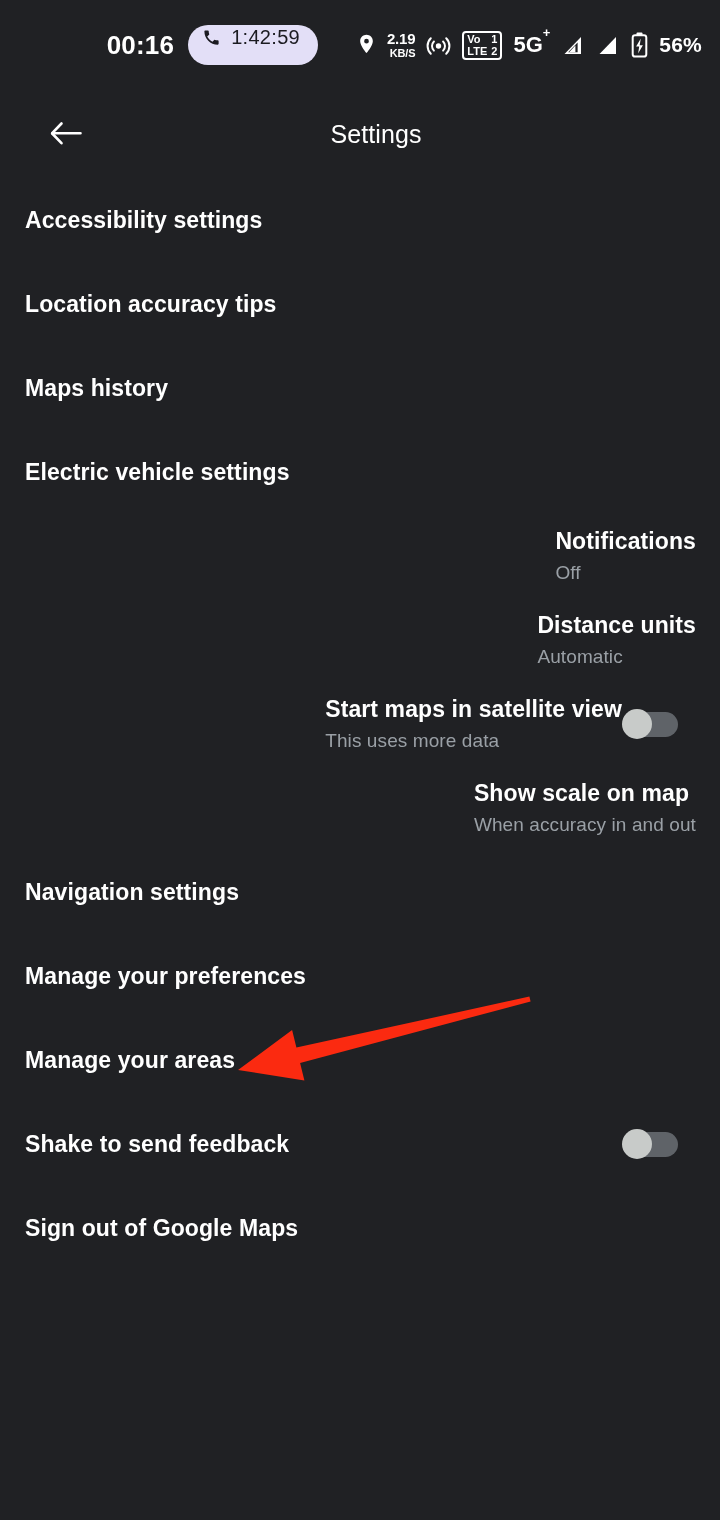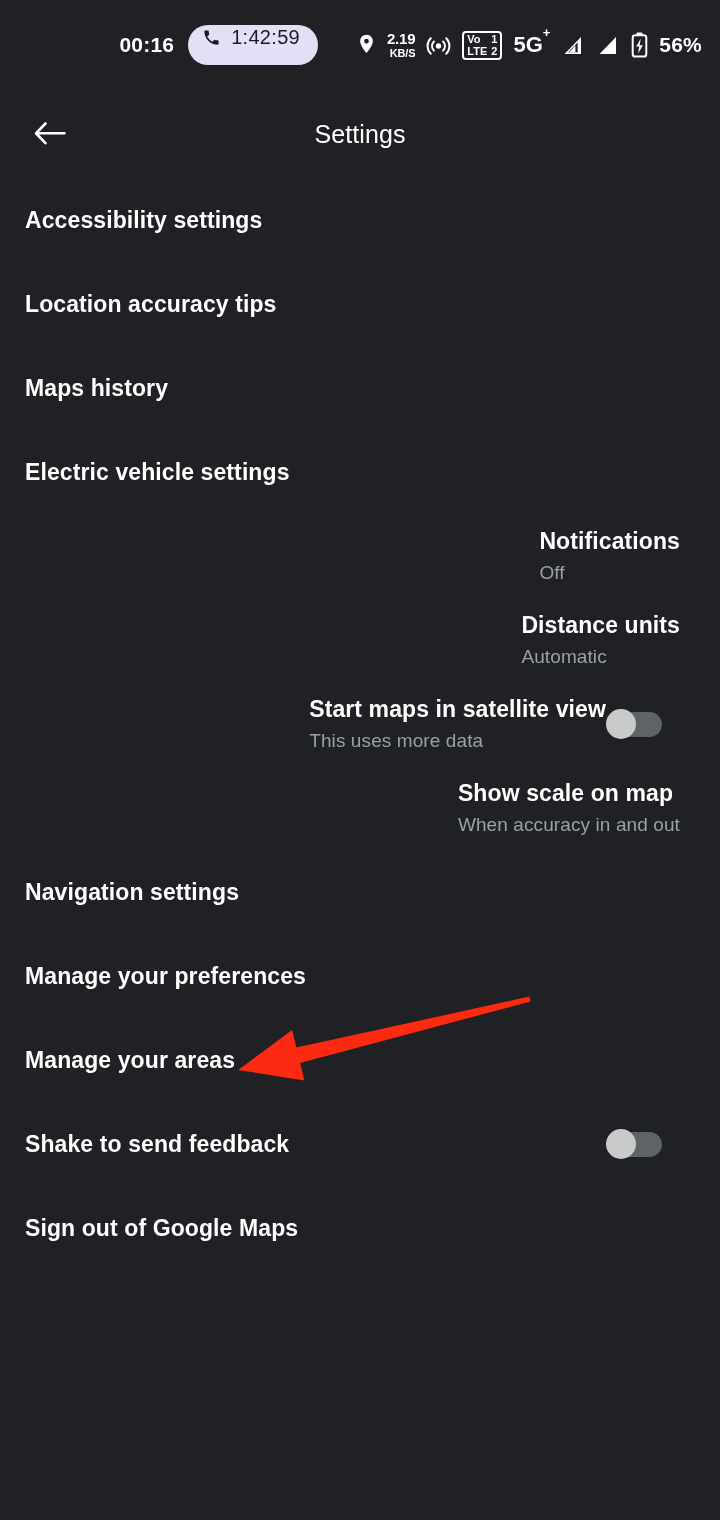--- a/index.html
+++ b/index.html
@@ -14,21 +14,21 @@
   
   .statusbar {
     position:absolute; top:0; left:0; width:720px; height:90px;
     display:flex; align-items:center; color:#ffffff;
   }
   .sb-left {
     position:absolute; left:0; top:0; width:360px; height:90px;
     display:flex; align-items:center; justify-content:flex-end; gap:14px;
     padding-right:42px;
   }
-  .sb-clock { font-size:21px; font-weight:600; letter-spacing:.2px; }
+  .sb-clock { font-size:26px; font-weight:600; letter-spacing:.2px; }
   .call-pill {
     display:flex; align-items:center; gap:10px;
     background:#E3DFF7; color:#1b1b21;
     border-radius:22px; height:40px; padding:0 18px 16px 14px;
   }
   .call-pill .ph { width:19px; height:19px; display:block; }
   .call-time { font-size:20px; font-weight:500; letter-spacing:.3px; }
 
   .sb-right {
     position:absolute; right:18px; top:0; height:90px;
@@ -43,37 +43,37 @@
     display:grid; grid-template-columns:auto auto; gap:0 4px;
     padding:1px 3px; line-height:1;
   }
   .volte span { font-size:11px; font-weight:700; }
   .volte .r2 { margin-top:1px; }
   .net-label { font-size:22px; font-weight:600; position:relative; }
   .net-label sup { font-size:13px; font-weight:700; position:relative; top:-7px; left:0px; }
   .batt-pct { font-size:21px; font-weight:600; letter-spacing:.2px; }
 
   
-  .appbar { position:absolute; top:90px; left:0; width:648px; height:88px; }
+  .appbar { position:absolute; top:90px; left:16px; width:648px; height:88px; }
   .back-btn {
     position:absolute; left:26px; top:50%; transform:translateY(-50%);
     width:48px; height:48px; display:flex; align-items:center; justify-content:center;
     cursor:pointer;
   }
   .appbar-title {
     position:absolute; left:0; top:0; width:720px; height:88px;
     display:flex; align-items:center; justify-content:center;
     color:#ffffff; font-size:25px; font-weight:400; letter-spacing:.1px;
   }
 
   
   .list { position:absolute; top:178px; left:0; width:720px; }
   .row {
     position:relative; width:720px;
-    padding:0 40px 0 25px;
+    padding:0 24px 0 25px;
     display:flex; align-items:center; justify-content:space-between;
     cursor:pointer;
   }
   .row.single { height:84px; }
   .row.double { height:84px;justify-content:flex-end; }
   .row-text { display:flex; flex-direction:column; justify-content:center; }
   .row-title {
     color:#ffffff; font-size:23px; font-weight:700; letter-spacing:.1px;
     line-height:30px; white-space:nowrap;
   }

